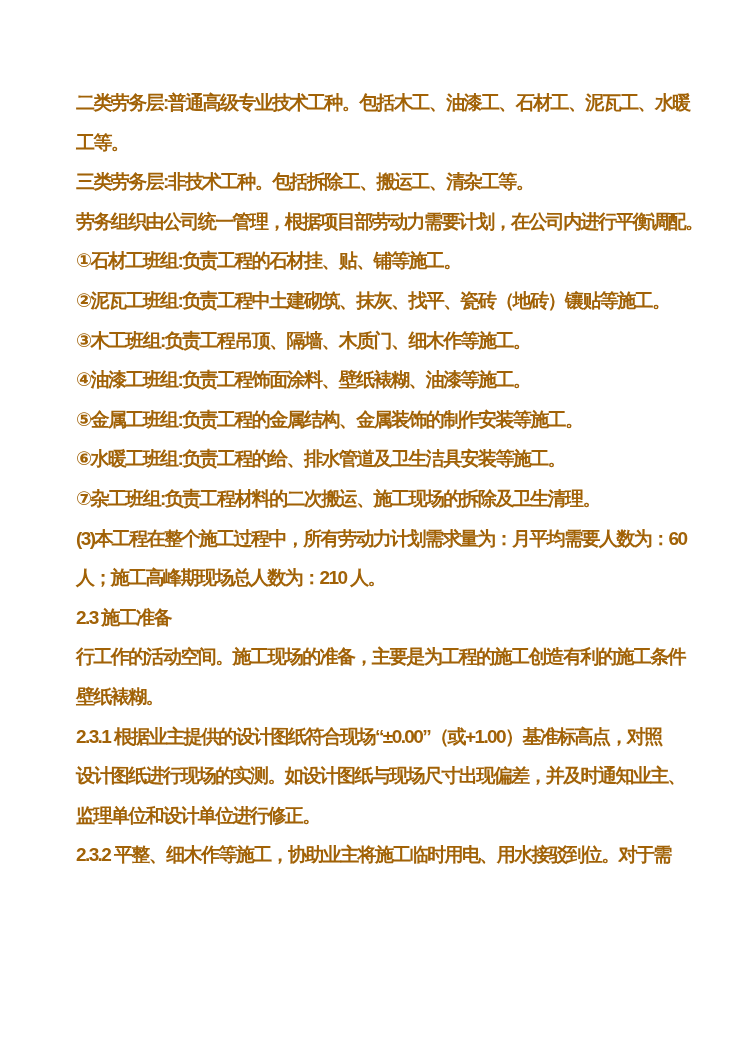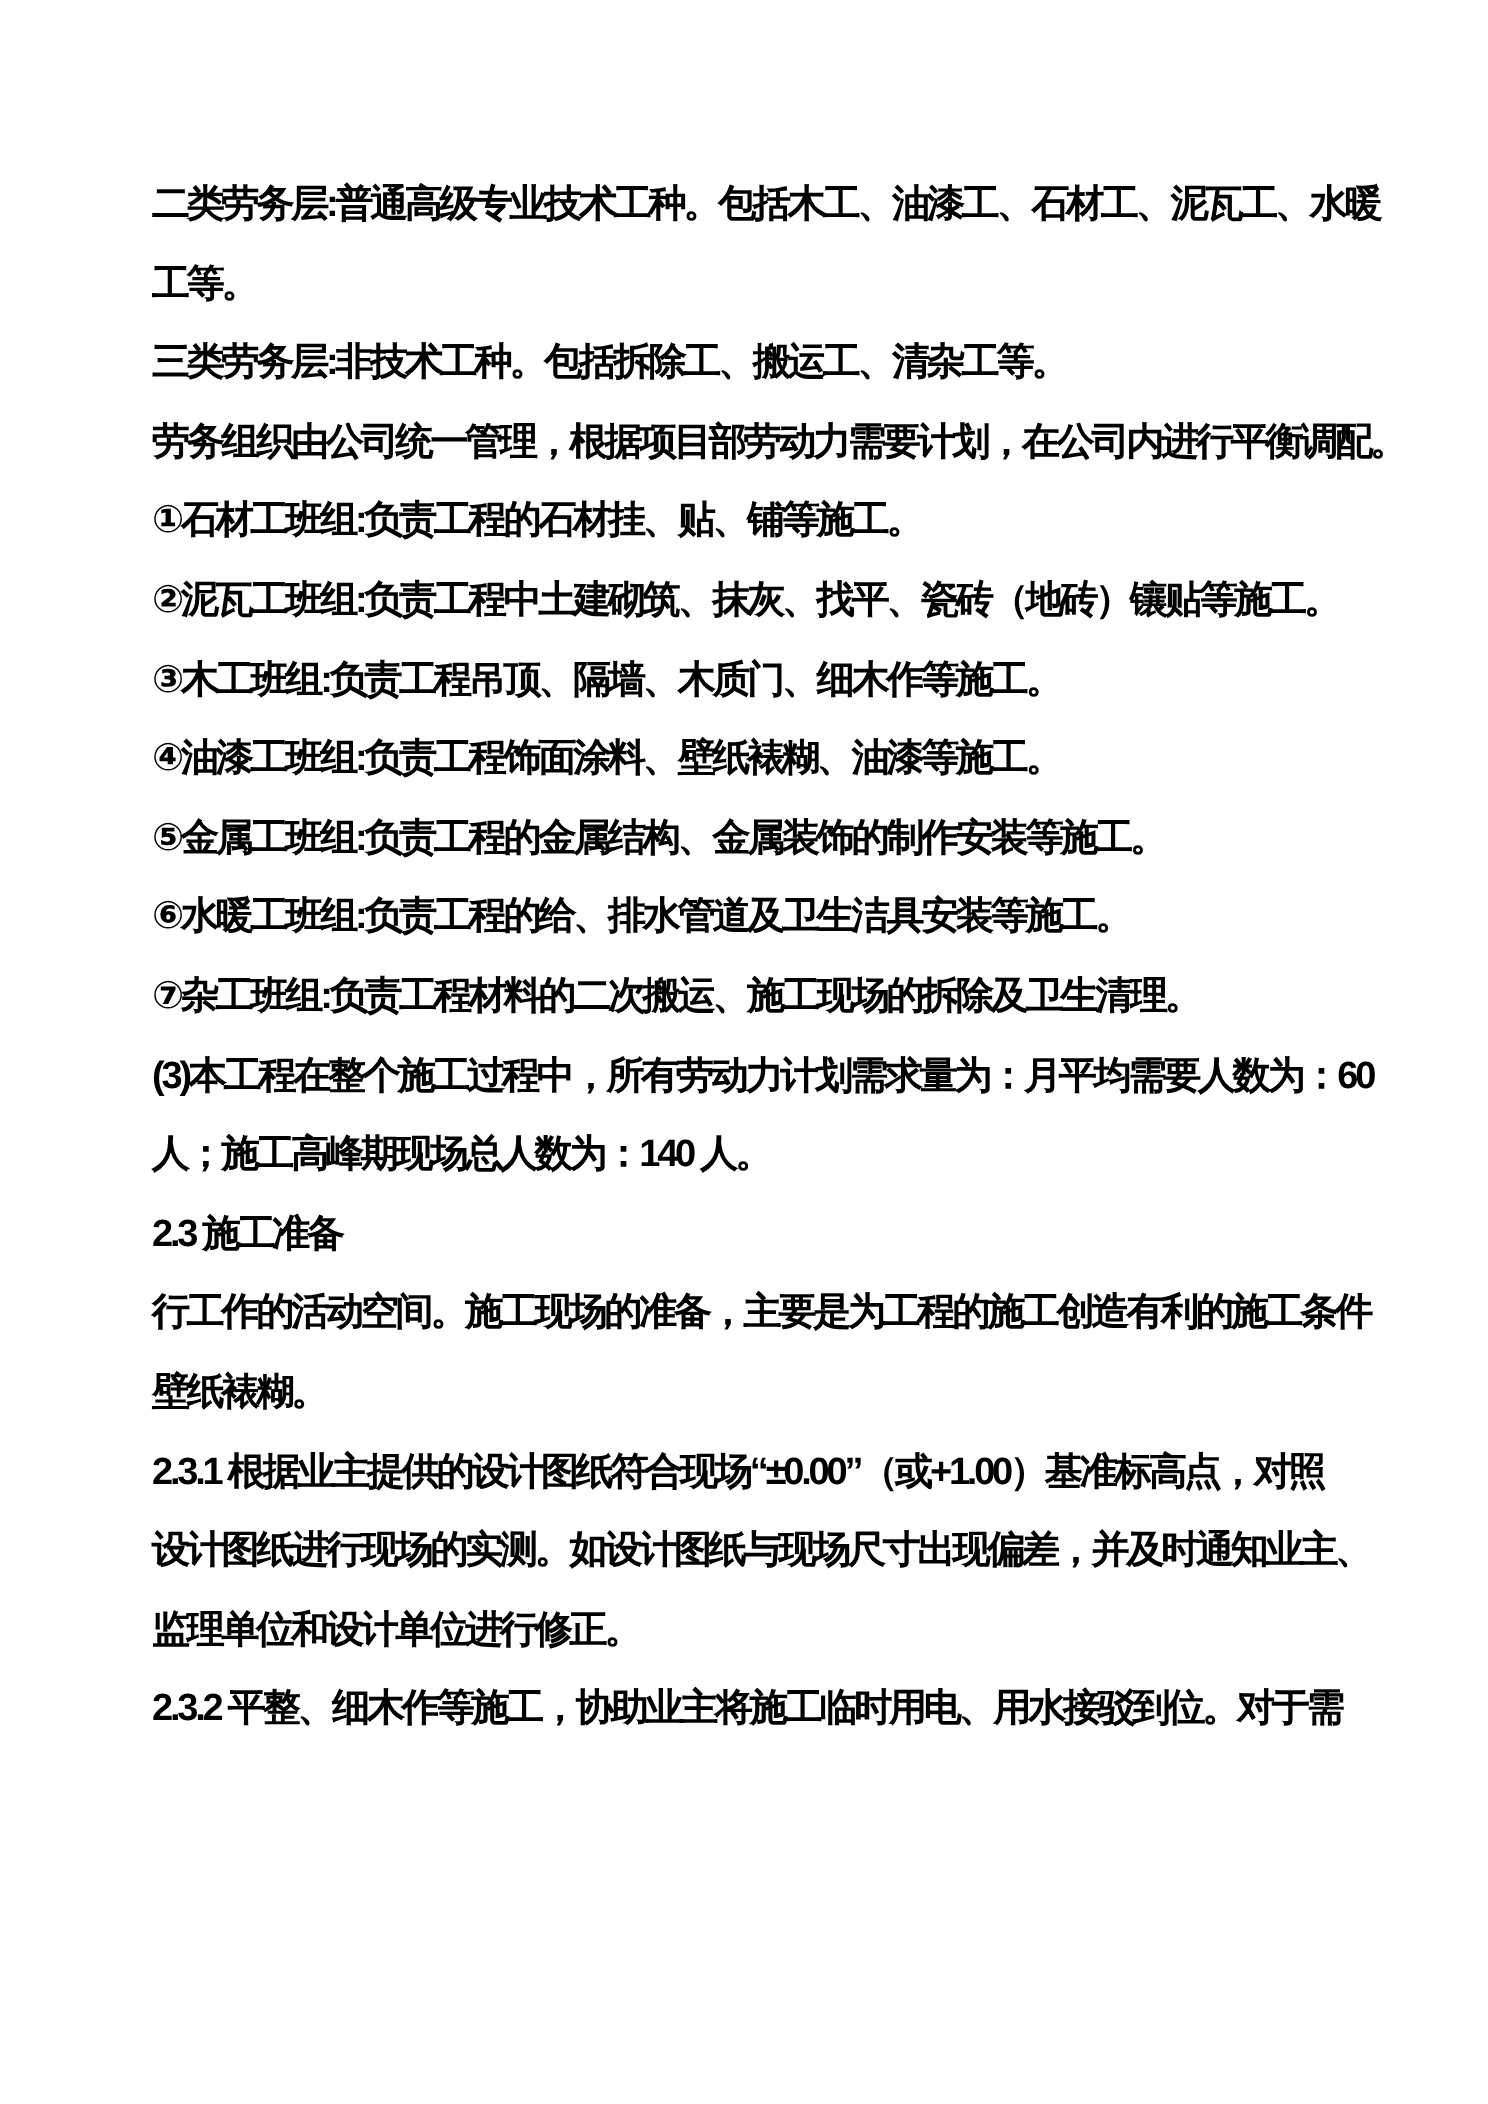--- a/index.html
+++ b/index.html
@@ -20,42 +20,42 @@
     left: 76px;
     right: 30px;
   }
   .line {
     height: 39.6px;
     line-height: 39.6px;
     font-family: "Liberation Sans", "DejaVu Sans", sans-serif;
     font-weight: 700;
     font-size: 19px;
     letter-spacing: -1.6px;
-    color: #000000;
+    color: #a16207;
     white-space: pre;
   }
 </style>
 </head>
 <body>
 
 <div class="page">
   <div class="text-block">
       <div class="line">二类劳务层:普通高级专业技术工种。包括木工、油漆工、石材工、泥瓦工、水暖</div>
       <div class="line">工等。</div>
       <div class="line">三类劳务层:非技术工种。包括拆除工、搬运工、清杂工等。</div>
       <div class="line">劳务组织由公司统一管理，根据项目部劳动力需要计划，在公司内进行平衡调配。</div>
       <div class="line">①石材工班组:负责工程的石材挂、贴、铺等施工。</div>
       <div class="line">②泥瓦工班组:负责工程中土建砌筑、抹灰、找平、瓷砖（地砖）镶贴等施工。</div>
       <div class="line">③木工班组:负责工程吊顶、隔墙、木质门、细木作等施工。</div>
       <div class="line">④油漆工班组:负责工程饰面涂料、壁纸裱糊、油漆等施工。</div>
       <div class="line">⑤金属工班组:负责工程的金属结构、金属装饰的制作安装等施工。</div>
       <div class="line">⑥水暖工班组:负责工程的给、排水管道及卫生洁具安装等施工。</div>
       <div class="line">⑦杂工班组:负责工程材料的二次搬运、施工现场的拆除及卫生清理。</div>
       <div class="line">(3)本工程在整个施工过程中，所有劳动力计划需求量为：月平均需要人数为：60</div>
-      <div class="line">人；施工高峰期现场总人数为：140 人。</div>
+      <div class="line">人；施工高峰期现场总人数为：210 人。</div>
       <div class="line">2.3 施工准备</div>
       <div class="line">行工作的活动空间。施工现场的准备，主要是为工程的施工创造有利的施工条件</div>
       <div class="line">壁纸裱糊。</div>
       <div class="line">2.3.1 根据业主提供的设计图纸符合现场“±0.00”（或+1.00）基准标高点，对照</div>
       <div class="line">设计图纸进行现场的实测。如设计图纸与现场尺寸出现偏差，并及时通知业主、</div>
       <div class="line">监理单位和设计单位进行修正。</div>
       <div class="line">2.3.2 平整、细木作等施工，协助业主将施工临时用电、用水接驳到位。对于需</div>
     </div>
 </div>
 

